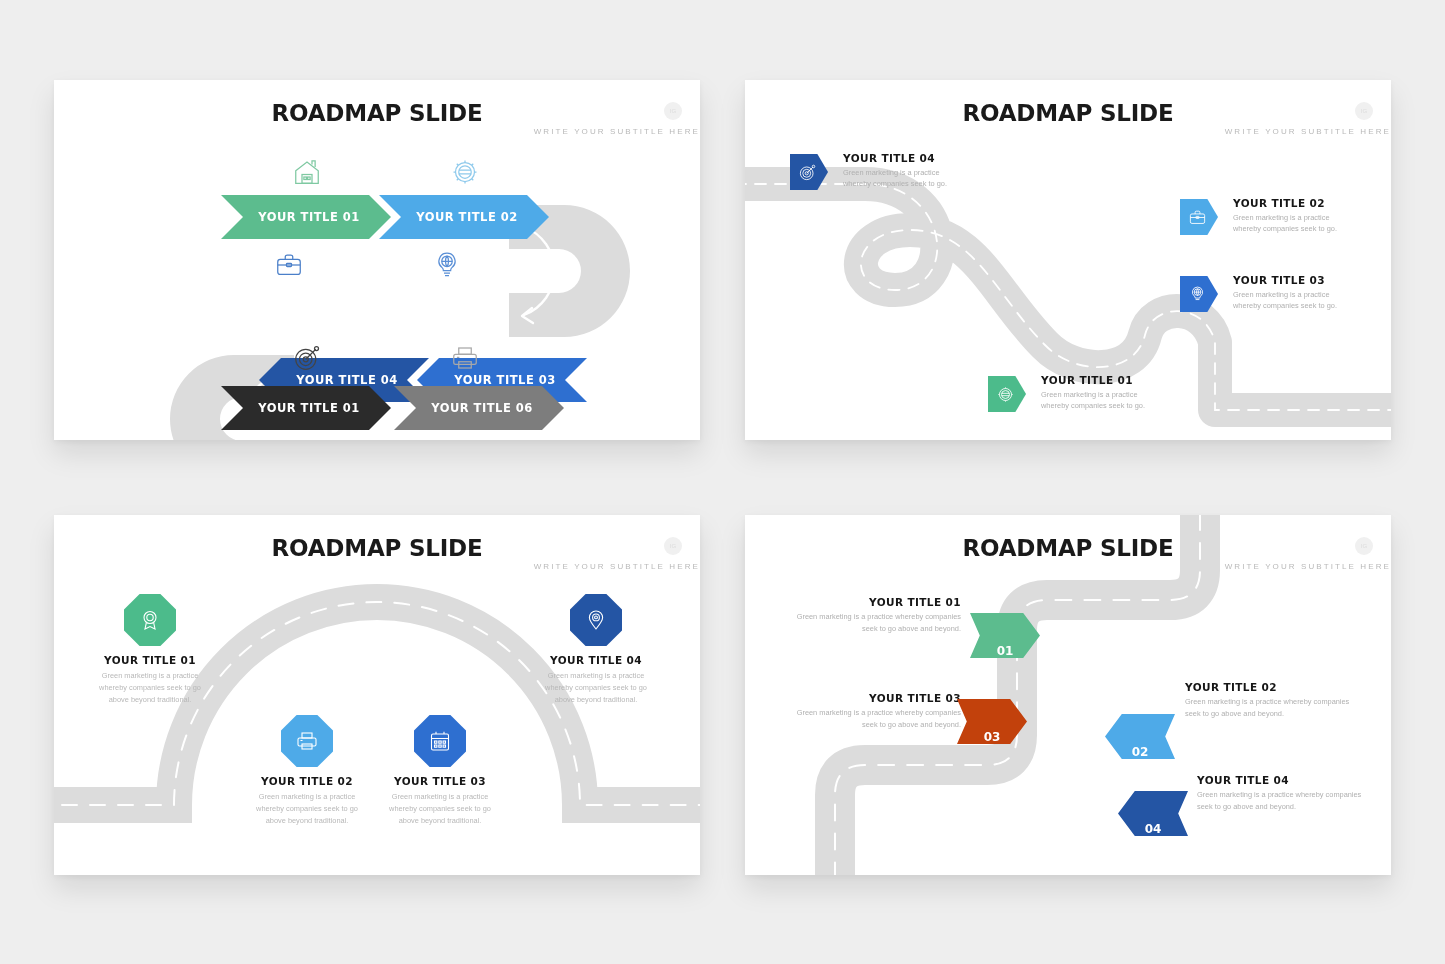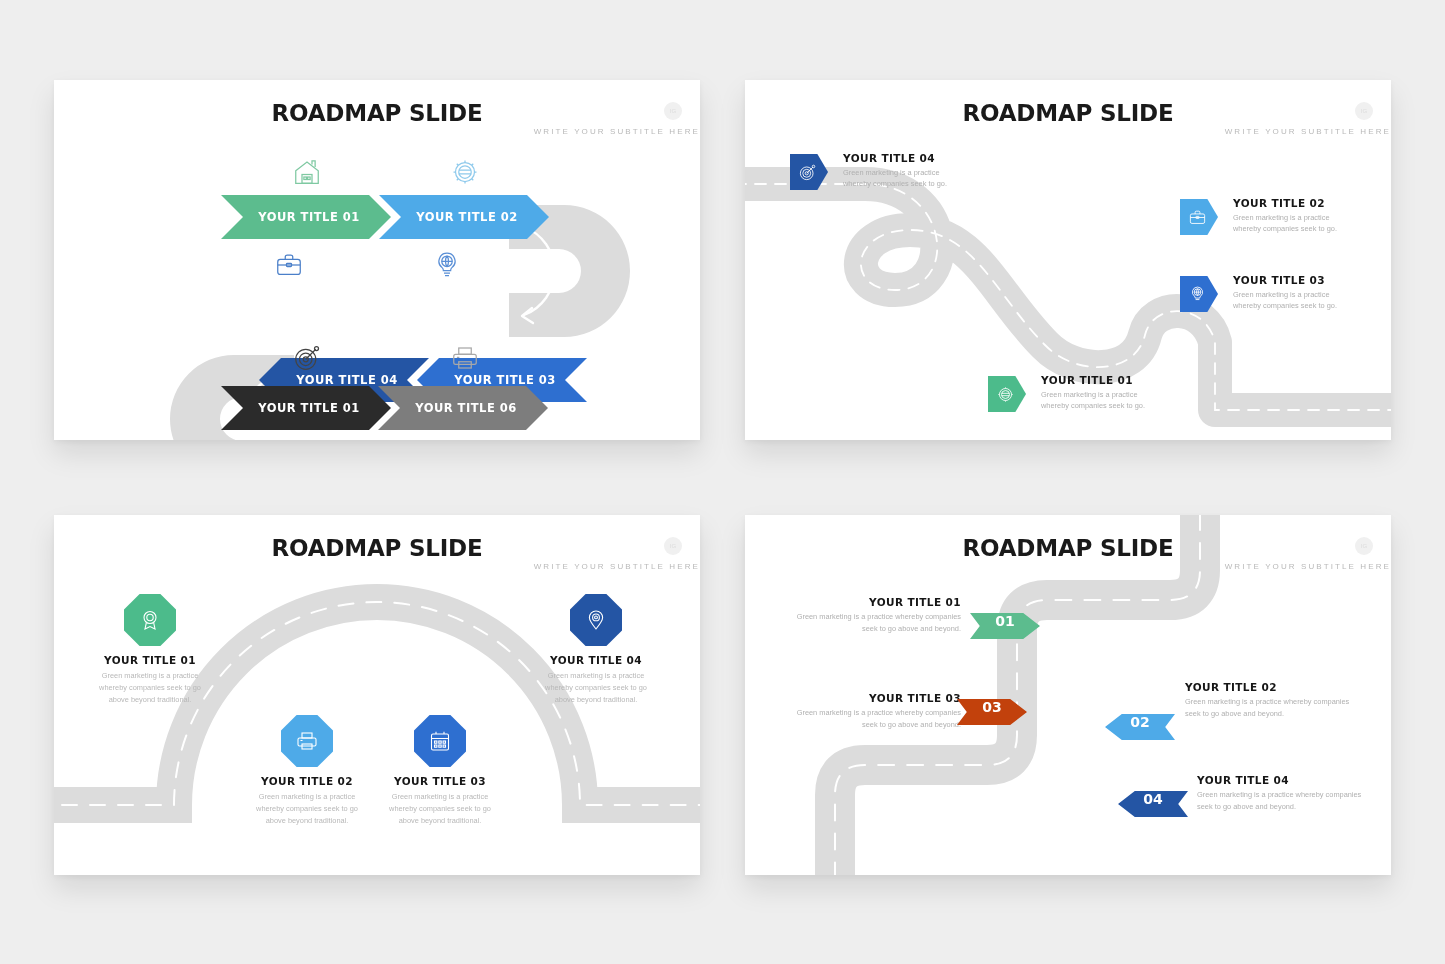--- a/index.html
+++ b/index.html
@@ -84,23 +84,23 @@
   }
   .s3-col { position: absolute; width: 124px; text-align: center; }
   .s3-title {
     font-size: 10.5px; font-weight: bold; color: #161616;
     letter-spacing: 0.4px; font-family: "DejaVu Sans", sans-serif;
   }
   .s3-body { font-size: 7.4px; color: #b8b8b8; line-height: 1.6; margin-top: 4px; }
 
   
   .numchev {
-    position: absolute; width: 70px; height: 26px;
-    display: flex; align-items: flex-start; justify-content: center;
-    color: #fff; font-size: 14px; font-weight: bold;
+    position: absolute; width: 70px; height: 45px;
+    display: flex; align-items: flex-end; justify-content: center;
+    color: #fff; font-size: 12px; font-weight: bold;
     font-family: "DejaVu Sans", sans-serif;
   }
   .numchev.right { clip-path: polygon(0 0, 76% 0, 100% 50%, 76% 100%, 0 100%, 14% 50%); }
   .numchev.left  { clip-path: polygon(24% 0, 100% 0, 86% 50%, 100% 100%, 24% 100%, 0 50%); }
   .s4-item { position: absolute; }
   .s4-title {
     font-size: 10.5px; font-weight: bold; color: #161616;
     letter-spacing: 0.4px; font-family: "DejaVu Sans", sans-serif; white-space: nowrap;
   }
   .s4-body { font-size: 7.4px; color: #b0b0b0; line-height: 1.6; margin-top: 3px; }
@@ -187,21 +187,21 @@
       <svg viewBox="0 0 24 24" fill="none" stroke="#a8a8a8" stroke-width="1" width="30" height="30">
         <rect x="3" y="9" width="18" height="8" rx="1.5"></rect>
         <rect x="7" y="4" width="10" height="5"></rect>
           <rect x="7" y="15" width="10" height="5"></rect>
         <path d="M5.5 11.5 h2"></path>
       </svg>
     </div>
     <div class="chev right" style="left:167px; top:306px; width:170px; background:#2b2b2b;">
       <span>YOUR TITLE 01</span>
     </div>
-    <div class="chev right" style="left:324px; top:306px; width:170px; background:#7d7d7d;">
+    <div class="chev right" style="left:340px; top:306px; width:170px; background:#7d7d7d;">
       <span>YOUR TITLE 06</span>
     </div>
   </div>
 
   <div class="slide" id="slide2">
     <div class="s-title">ROADMAP SLIDE</div>
     <div class="s-sub">WRITE YOUR SUBTITLE HERE</div>
     <div class="s-badge">IG</div>
 
     <svg class="layer" viewBox="0 0 646 360">

